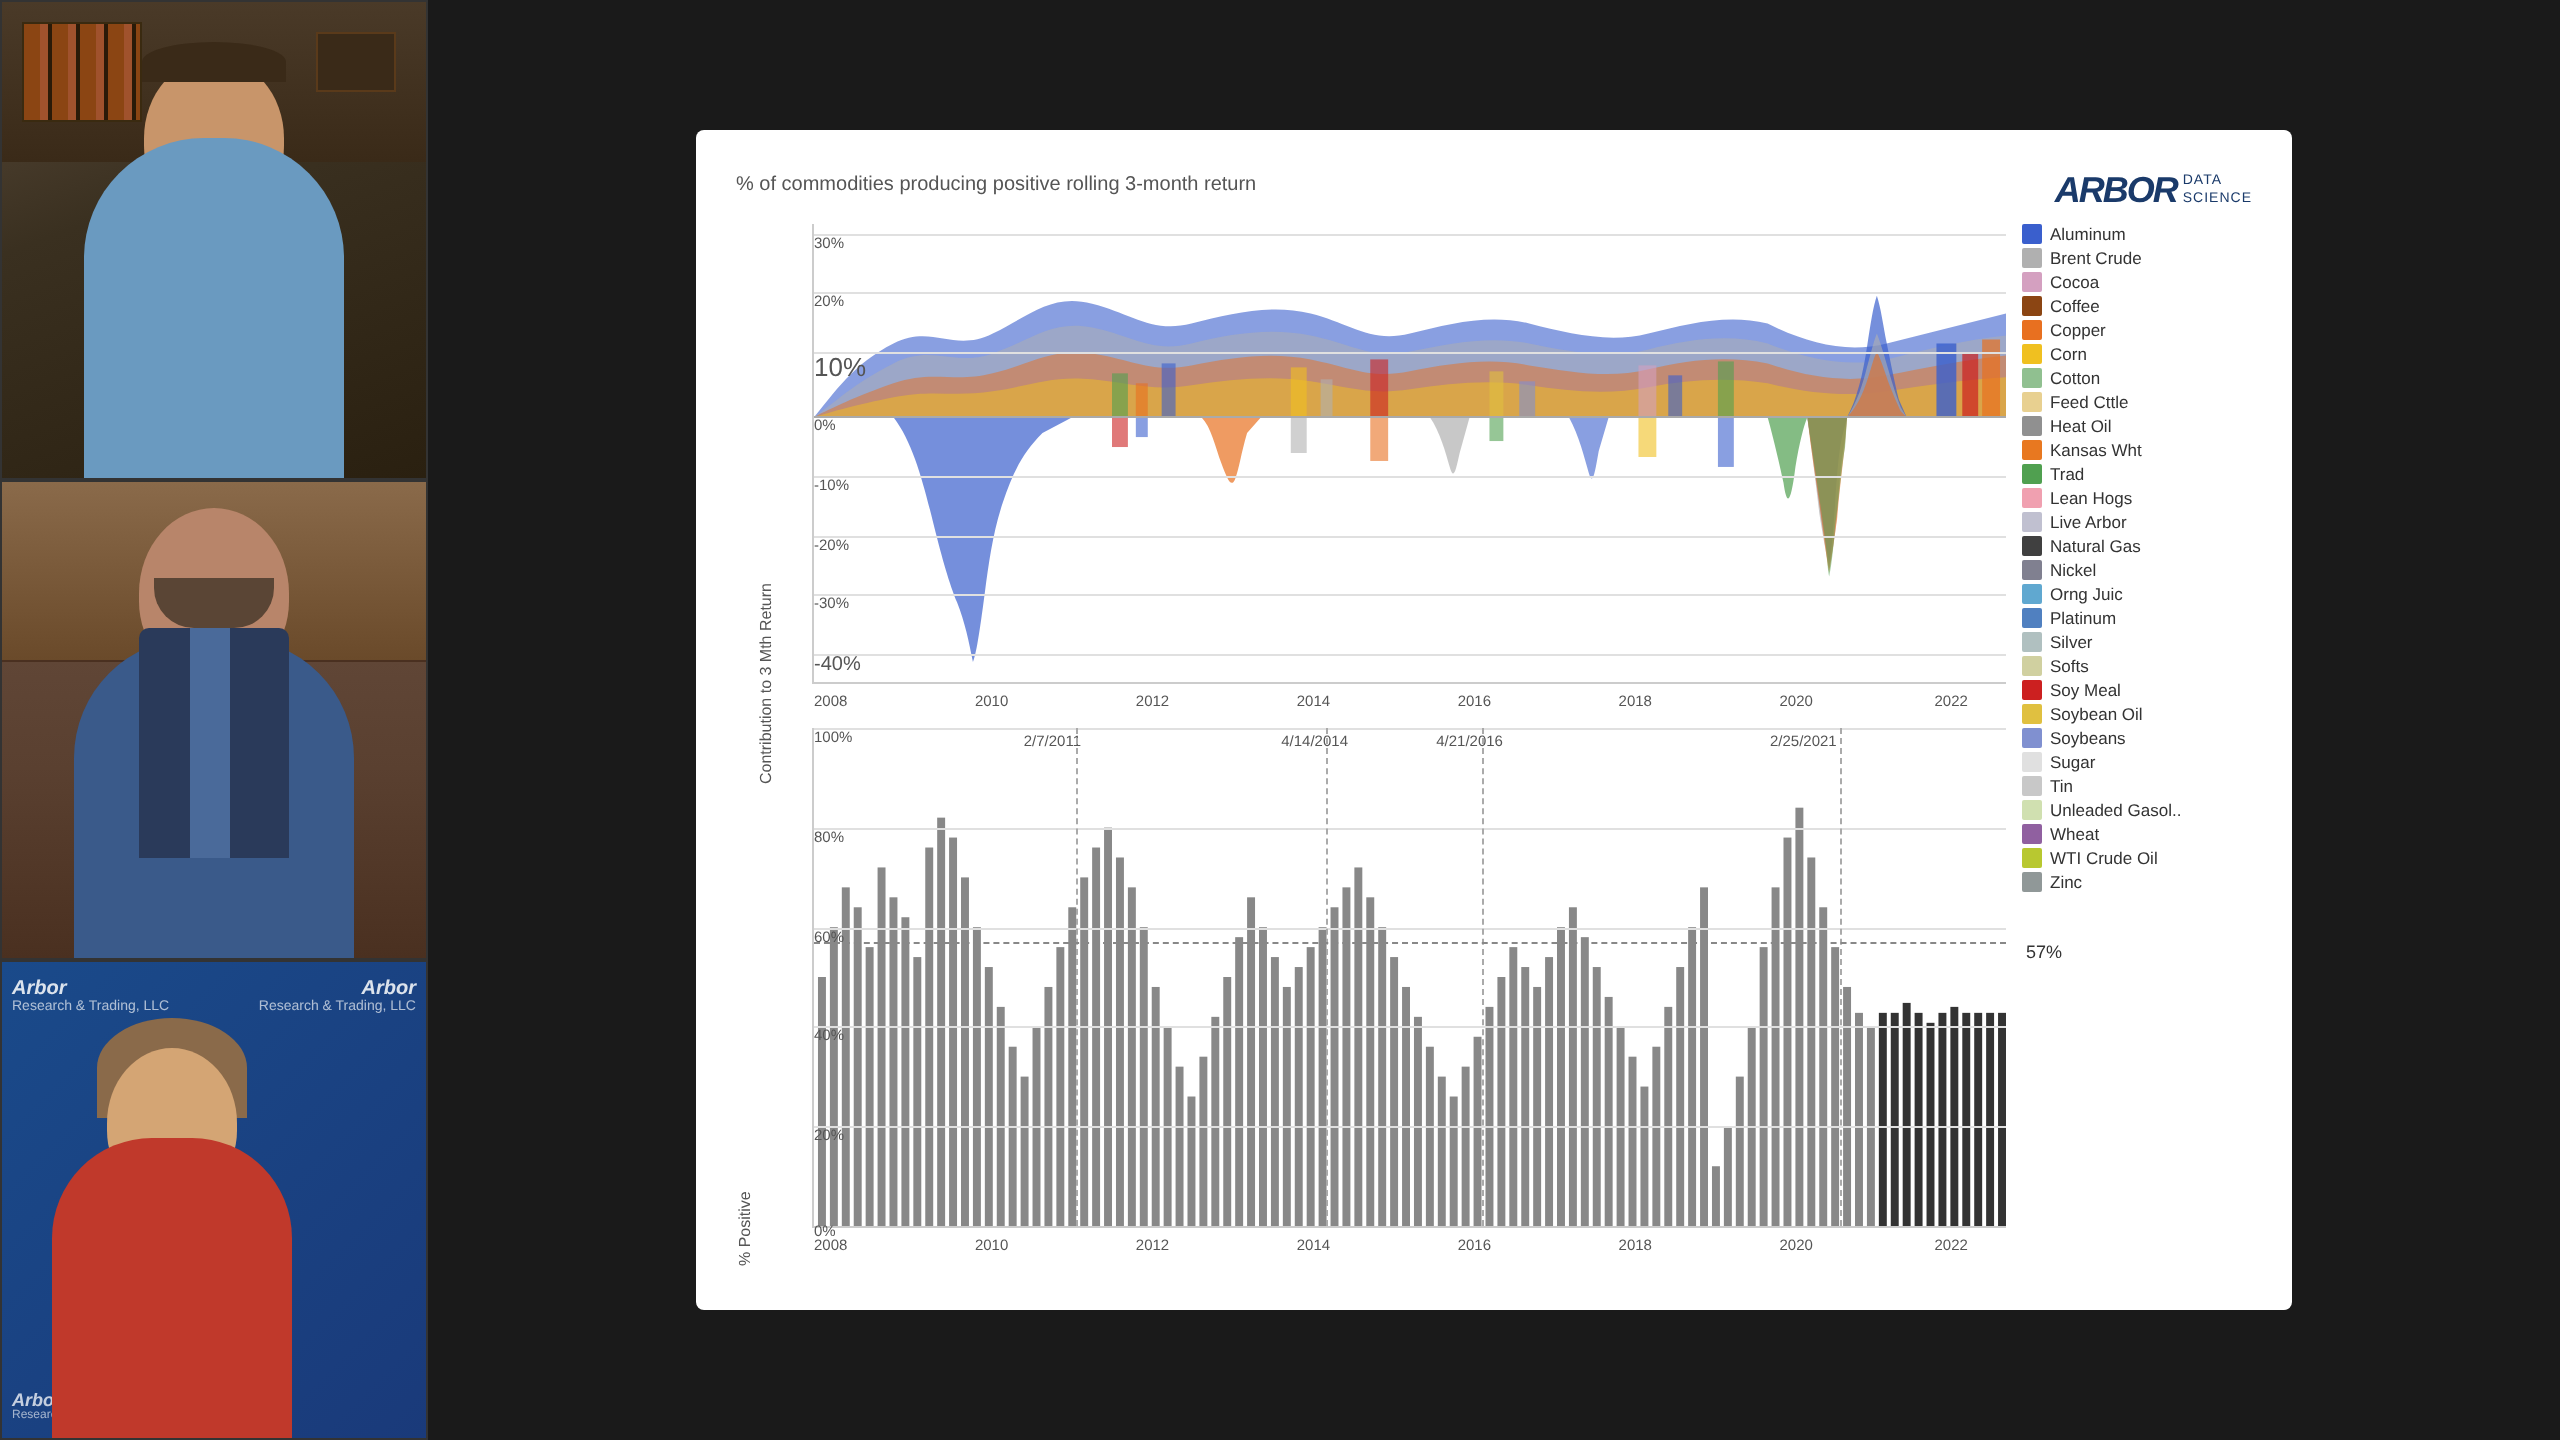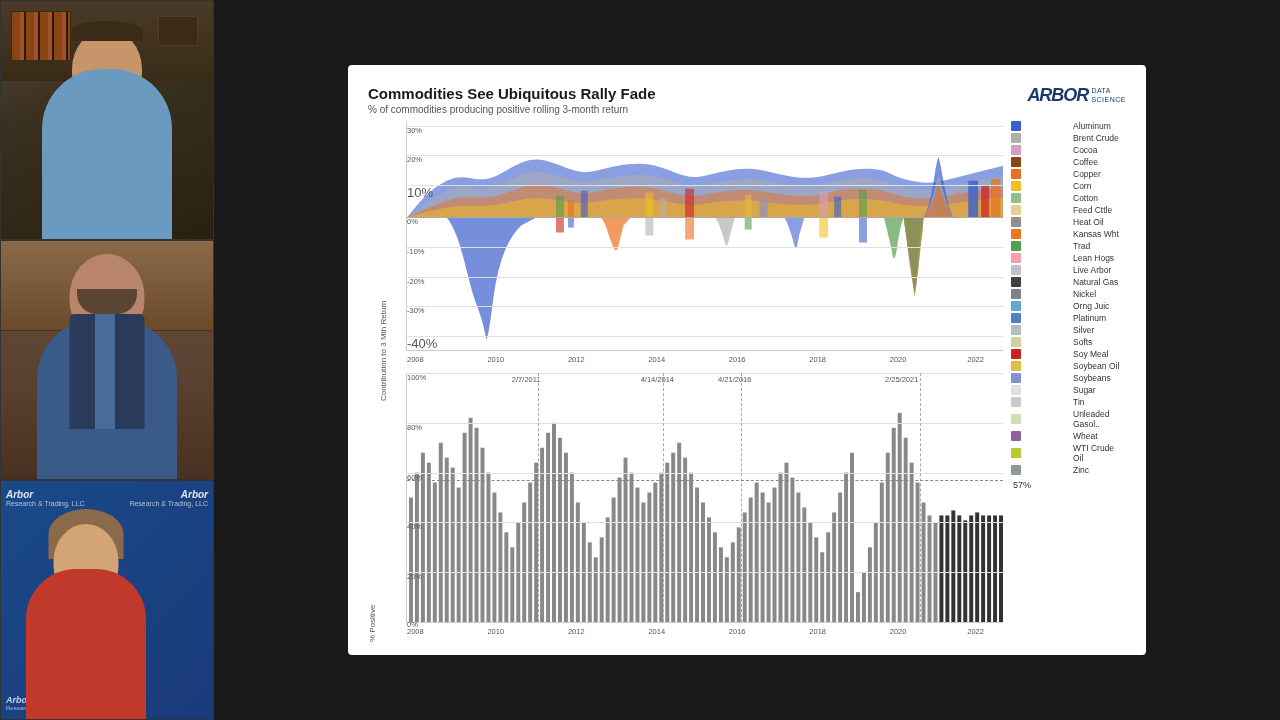--- a/index.html
+++ b/index.html
@@ -225,21 +225,20 @@
     }
     .legend-color {
       width: 10px;
       height: 10px;
       flex-shrink: 0;
       border-radius: 1px;
     }
     .legend-label {
       font-size: 8.5px;
       color: #333;
-      margin-left: 48px;
     }
   </style>
 </head>
 <body>
 
 <div class="sidebar">
 
   <div class="video-panel video-panel-1">
     <div class="person1-bg">
       <div class="office-bg"></div>
@@ -291,21 +290,20 @@
   </div>
 
   <div style="flex:1;background:#111;"></div>
 </div>
 
 <div class="main-content">
   <div class="slide-container">
 
     <div class="slide-header">
       <div class="slide-title-section">
-        <div class="slide-title">Commodities See Ubiquitous Rally Fade</div>
         <div class="slide-subtitle">% of commodities producing positive rolling 3-month return</div>
       </div>
       <div class="arbor-brand">
         <div>
           <span class="arbor-brand-text">ARBOR</span>
         </div>
         <div style="display:flex;flex-direction:column;line-height:1.1;">
           <span class="arbor-brand-sub">DATA</span>
           <span class="arbor-brand-sub">SCIENCE</span>
         </div>
@@ -336,21 +334,21 @@
 
             <div style="position:absolute;top:55%;right:calc(100%+3px);font-size:7.5px;color:#555;">-10%</div>
             <div style="position:absolute;top:55%;left:0;right:0;border-top:1px solid #e0e0e0;"></div>
 
             <div style="position:absolute;top:68%;right:calc(100%+3px);font-size:7.5px;color:#555;">-20%</div>
             <div style="position:absolute;top:68%;left:0;right:0;border-top:1px solid #e0e0e0;"></div>
 
             <div style="position:absolute;top:81%;right:calc(100%+3px);font-size:7.5px;color:#555;">-30%</div>
             <div style="position:absolute;top:81%;left:0;right:0;border-top:1px solid #e0e0e0;"></div>
 
-            <div style="position:absolute;top:94%;right:calc(100%+3px);font-size:13px;color:#555;">-40%</div>
+            <div style="position:absolute;top:94%;right:calc(100%+3px);font-size:10px;color:#555;">-40%</div>
             <div style="position:absolute;top:94%;left:0;right:0;border-top:1px solid #e0e0e0;"></div>
 
             
             <svg width="100%" height="100%" viewBox="0 0 600 230" preserveAspectRatio="none">
 
               <defs>
                 <clipPath id="chartClip">
                   <rect x="0" y="0" width="600" height="230"></rect>
                 </clipPath>
               </defs>

